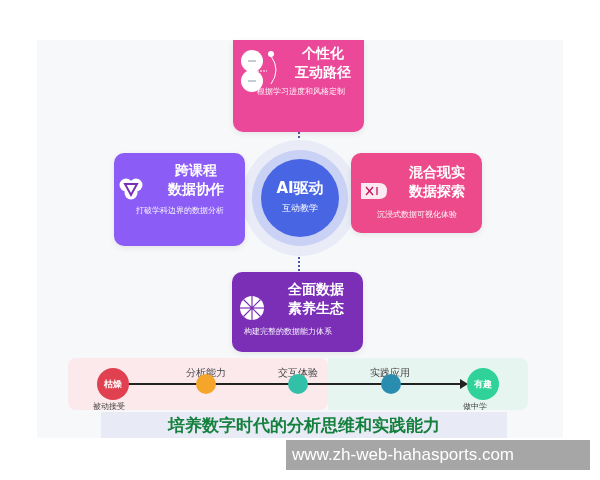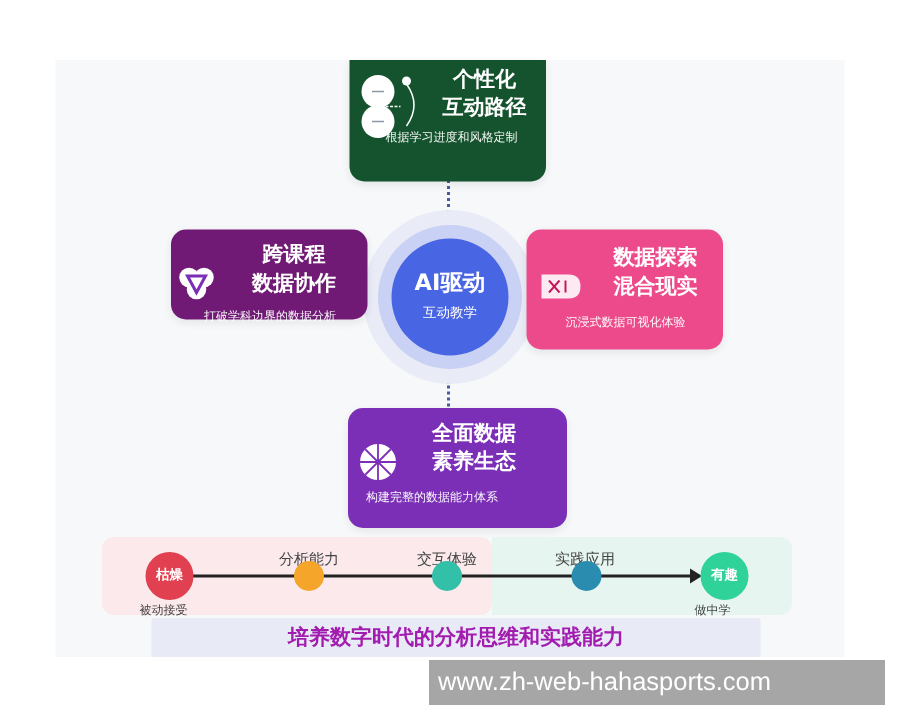--- a/index.html
+++ b/index.html
@@ -5,45 +5,45 @@
   * { box-sizing: border-box; margin: 0; padding: 0; }
   html, body { width: 600px; height: 480px; background: #ffffff; overflow: hidden; font-family: "DejaVu Sans", sans-serif; }
   .stage { position: relative; width: 600px; height: 480px; background: #ffffff; }
   .canvas { position: absolute; left: 37px; top: 40px; width: 526px; height: 398px; background: #f6f8fa; }
 
   .card { position: absolute; border-radius: 10px; color: #fff; box-shadow: 0 2px 6px rgba(0,0,0,0.08); }
   .card .title { position: absolute; font-weight: bold; font-size: 14px; line-height: 19px; text-align: center; }
   .card .sub { position: absolute; font-size: 8px; white-space: nowrap; color: rgba(255,255,255,0.95); }
   .card .icon { position: absolute; }
 
-  .card-top { left: 233px; top: 40px; width: 131px; height: 81px; background: #14532d; border-radius: 0 0 10px 10px; text-decoration: underline; }
-  .card-left { left: 114px; top: 153px; width: 131px; height: 60px; background: #701a75; }
+  .card-top { left: 233px; top: 40px; width: 131px; height: 92px; background: #ec4899; border-radius: 0 0 10px 10px; text-decoration: underline; }
+  .card-left { left: 114px; top: 153px; width: 131px; height: 93px; background: #8b5cf6; }
   .card-right { left: 351px; top: 153px; width: 131px; height: 80px; background: #ec4a8a; }
-  .card-bottom { left: 232px; top: 272px; width: 146px; height: 80px; background: #7b2fb7; }
+  .card-bottom { left: 232px; top: 272px; width: 131px; height: 80px; background: #7b2fb7; }
 
   .hub-outer { position: absolute; left: 242px; top: 140px; width: 116px; height: 116px; border-radius: 50%; background: #e9ecf7; }
   .hub-mid { position: absolute; left: 252px; top: 150px; width: 96px; height: 96px; border-radius: 50%; background: #c9d1f4; }
   .hub-inner { position: absolute; left: 261px; top: 159px; width: 78px; height: 78px; border-radius: 50%; background: #4865e3; color: #fff; text-align: center; }
   .hub-title { position: absolute; left: 0; right: 0; top: 20px; font-size: 15px; font-weight: bold; }
   .hub-sub { position: absolute; left: 0; right: 0; top: 43px; font-size: 9px; }
 
   .vdash { position: absolute; width: 0; border-left: 2px dotted #4b5a9c; }
   .hdash { position: absolute; height: 0; border-top: 2px dotted #6b4a9a; }
 
   .timeline-bg-left { position: absolute; left: 68px; top: 358px; width: 260px; height: 52px; background: #fbe9ec; border-radius: 8px; }
   .timeline-bg-right { position: absolute; left: 328px; top: 358px; width: 200px; height: 52px; background: #e6f5f0; border-radius: 0 8px 8px 0; }
   .timeline-line { position: absolute; left: 128px; top: 383px; width: 336px; height: 2px; background: #222; }
   .timeline-arrow { position: absolute; left: 460px; top: 379px; width: 0; height: 0; border-top: 5px solid transparent; border-bottom: 5px solid transparent; border-left: 8px solid #222; }
 
   .node-big { position: absolute; width: 32px; height: 32px; border-radius: 50%; color: #fff; font-size: 9px; font-weight: bold; text-align: center; line-height: 32px; }
   .node-small { position: absolute; width: 20px; height: 20px; border-radius: 50%; }
   .node-label { position: absolute; font-size: 10px; color: #444; white-space: nowrap; text-align: right; }
   .node-caption { position: absolute; font-size: 8px; color: #444; white-space: nowrap; text-align: left; }
 
-  .banner { position: absolute; left: 101px; top: 412px; width: 406px; height: 26px; background: #e8eaf6; color: #a21caf; font-size: 14px; font-weight: bold; text-align: center; line-height: 26px; }
+  .banner { position: absolute; left: 101px; top: 412px; width: 406px; height: 26px; background: #e8eaf6; color: #15803d; font-size: 17px; font-weight: bold; text-align: center; line-height: 26px; }
 
   .wm-tl { position: absolute; left: 10px; top: 10px; width: 139px; height: 30px; background: #a6a6a6; color: #fff; font-family: "Liberation Sans", sans-serif; font-size: 17px; line-height: 30px; padding-left: 6px; }
   .wm-br { position: absolute; left: 286px; top: 440px; width: 304px; height: 30px; background: #a6a6a6; color: #fff; font-family: "Liberation Sans", sans-serif; font-size: 17px; line-height: 30px; padding-left: 6px; }
 </style>
 </head>
 <body>
 
 <div class="stage">
   <div class="canvas"></div>
 
@@ -91,22 +91,22 @@
   </div>
 
   <div class="card card-right">
     <svg class="icon" style="left:8px; top:28px;" width="30" height="20" viewBox="0 0 30 20">
       <path d="M2 2 H20 Q28 2 28 10 Q28 18 20 18 H2 Z" fill="#fde9f1"></path>
       <line x1="7" y1="6" x2="14" y2="14" stroke="#c2185b" stroke-width="1.3"></line>
       <line x1="14" y1="6" x2="7" y2="14" stroke="#c2185b" stroke-width="1.3"></line>
       <line x1="18" y1="6" x2="18" y2="14" stroke="#c2185b" stroke-width="1.3"></line>
     </svg>
     <div class="title" style="left:46px; top:10px; width:80px;">
+      <div>混合现实</div>
       <div>数据探索</div>
-      <div>混合现实</div>
     </div>
     <div class="sub" style="left:26px; top:56px;">沉浸式数据可视化体验</div>
   </div>
 
   <div class="card card-bottom">
     <svg class="icon" style="left:6px; top:22px;" width="28" height="28" viewBox="0 0 28 28">
       <circle cx="14" cy="14" r="12" fill="#fff"></circle>
       <g stroke="#7b2fb7" stroke-width="1.2">
         <line x1="14" y1="2" x2="14" y2="26"></line>
         <line x1="2" y1="14" x2="26" y2="14"></line>

